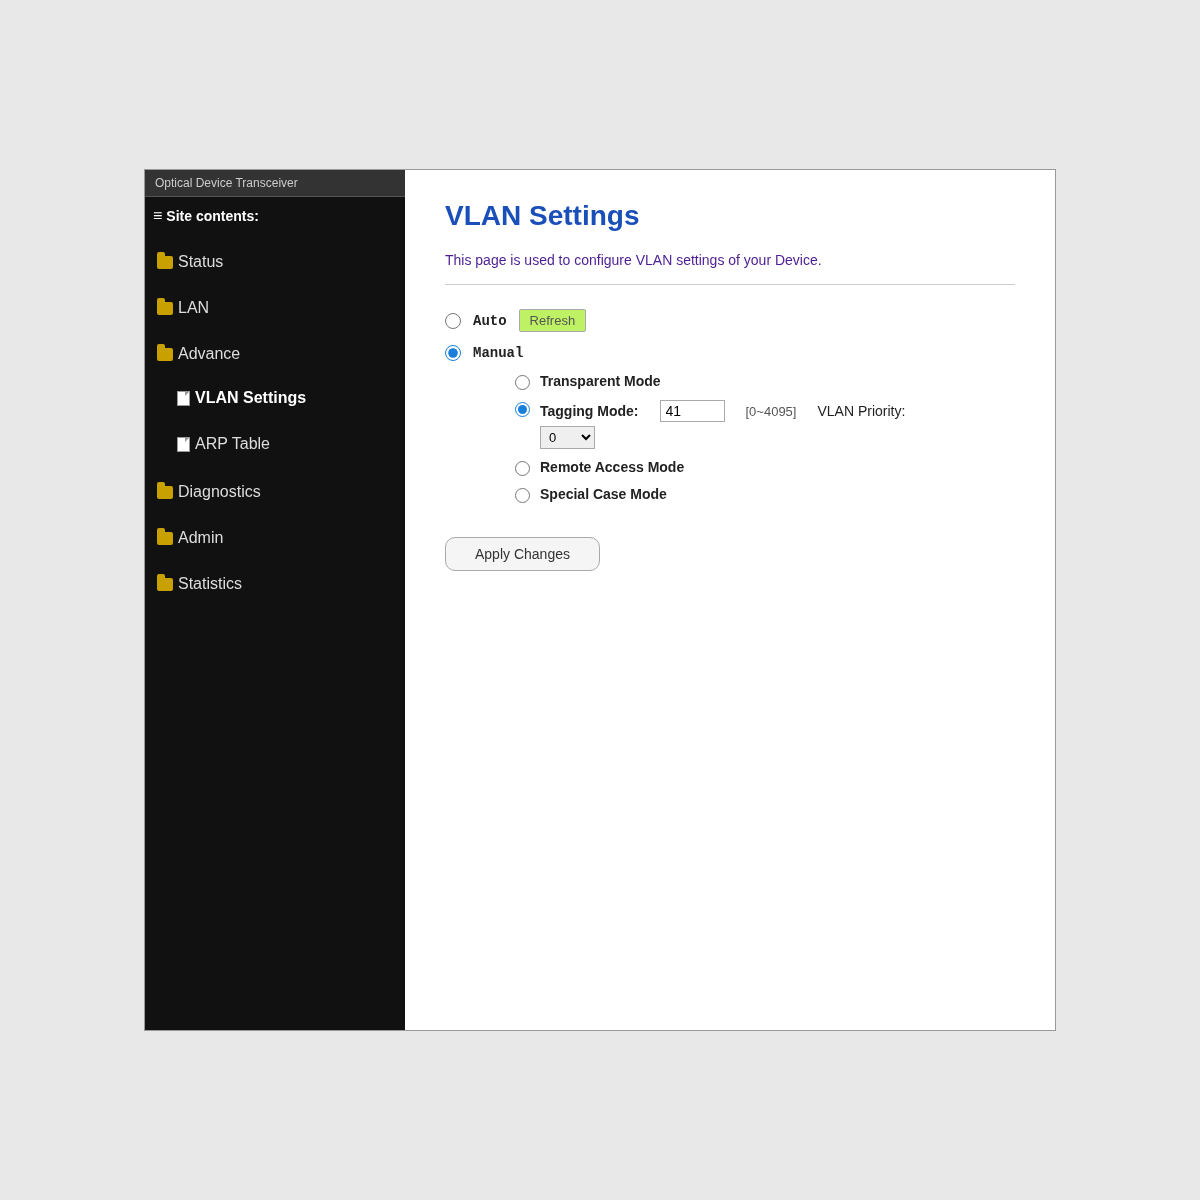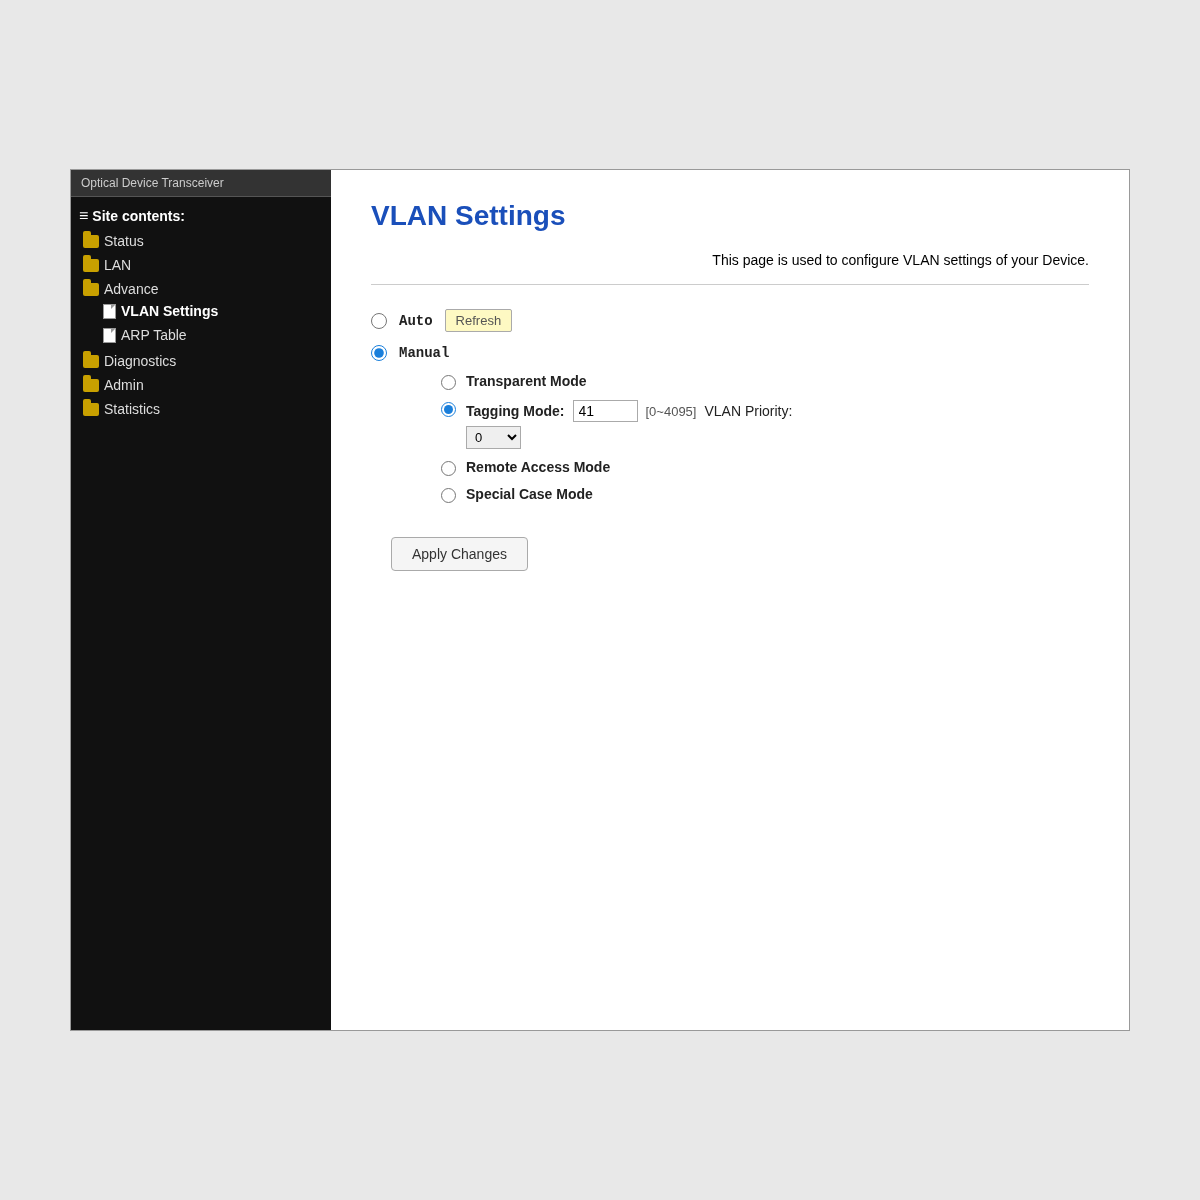--- a/index.html
+++ b/index.html
@@ -8,21 +8,21 @@
       font-family: Arial, sans-serif;
       font-size: 14px;
       display: flex;
       justify-content: center;
       align-items: center;
       min-height: 1200px;
       width: 1200px;
     }
 
     .browser-window {
-      width: 1060px;
+      width: 912px;
       min-height: 860px;
       background: #fff;
       border: 1px solid #999;
       display: flex;
       position: relative;
     }
 
     
     .sidebar {
       width: 260px;
@@ -68,23 +68,24 @@
 
     .nav-tree li {
       padding: 2px 0;
     }
 
     .nav-item {
       display: flex;
       align-items: center;
       gap: 5px;
       color: #ddd;
-      font-size: 14px;
+      font-size: 16px;
       cursor: pointer;
       padding: 2px 4px;
+      margin-top: 20px;
     }
 
     .nav-item .folder-icon {
       width: 16px;
       height: 13px;
       background: #c8a000;
       border-radius: 0 2px 2px 2px;
       position: relative;
       display: inline-block;
       flex-shrink: 0;
@@ -140,24 +141,23 @@
     }
 
     .page-title {
       color: #1a4fba;
       font-size: 28px;
       font-weight: bold;
       margin-bottom: 20px;
     }
 
     .page-description {
-      color: #000000;
+      color: #4c1d95;
       font-size: 14px;
       margin-bottom: 16px;
-      text-align: right;
     }
 
     .divider {
       border: none;
       border-top: 1px solid #ccc;
       margin-bottom: 24px;
     }
 
     .radio-row {
       display: flex;
@@ -175,21 +175,21 @@
 
     .radio-label {
       font-size: 14px;
       font-weight: bold;
       color: #222;
       font-family: Liberation Mono, monospace;
     }
 
     .refresh-btn {
       padding: 3px 10px;
-      background: #fef9c3;
+      background: #bef264;
       border: 1px solid #aaa;
       font-size: 13px;
       color: #555;
       cursor: pointer;
       border-radius: 2px;
     }
 
     .manual-section {
       margin-top: 13px;
     }
@@ -216,21 +216,21 @@
 
     .sub-label {
       font-size: 14px;
       font-weight: bold;
       color: #222;
     }
 
     .tagging-row {
       display: flex;
       align-items: center;
-      gap: 8px;
+      gap: 21px;
       flex-wrap: wrap;
     }
 
     .tagging-label {
       font-size: 14px;
       font-weight: bold;
       color: #222;
     }
 
     .tagging-input {
@@ -254,29 +254,28 @@
     .priority-select {
       padding: 2px 4px;
       border: 1px solid #aaa;
       font-size: 13px;
       min-width: 55px;
       margin-top: 4px;
     }
 
     .apply-btn {
       display: inline-block;
-      padding: 8px 20px;
+      padding: 8px 29px;
       background: #f5f5f5;
       border: 1px solid #aaa;
       font-size: 14px;
       color: #333;
       cursor: pointer;
-      border-radius: 4px;
+      border-radius: 10px;
       margin-top: 24px;
-      margin-left: 20px;
     }
   </style>
 </head>
 <body>
 
 <div class="browser-window">
 
   <div class="sidebar">
     <div class="sidebar-header-bar">
       <span>Optical Device Transceiver</span>

